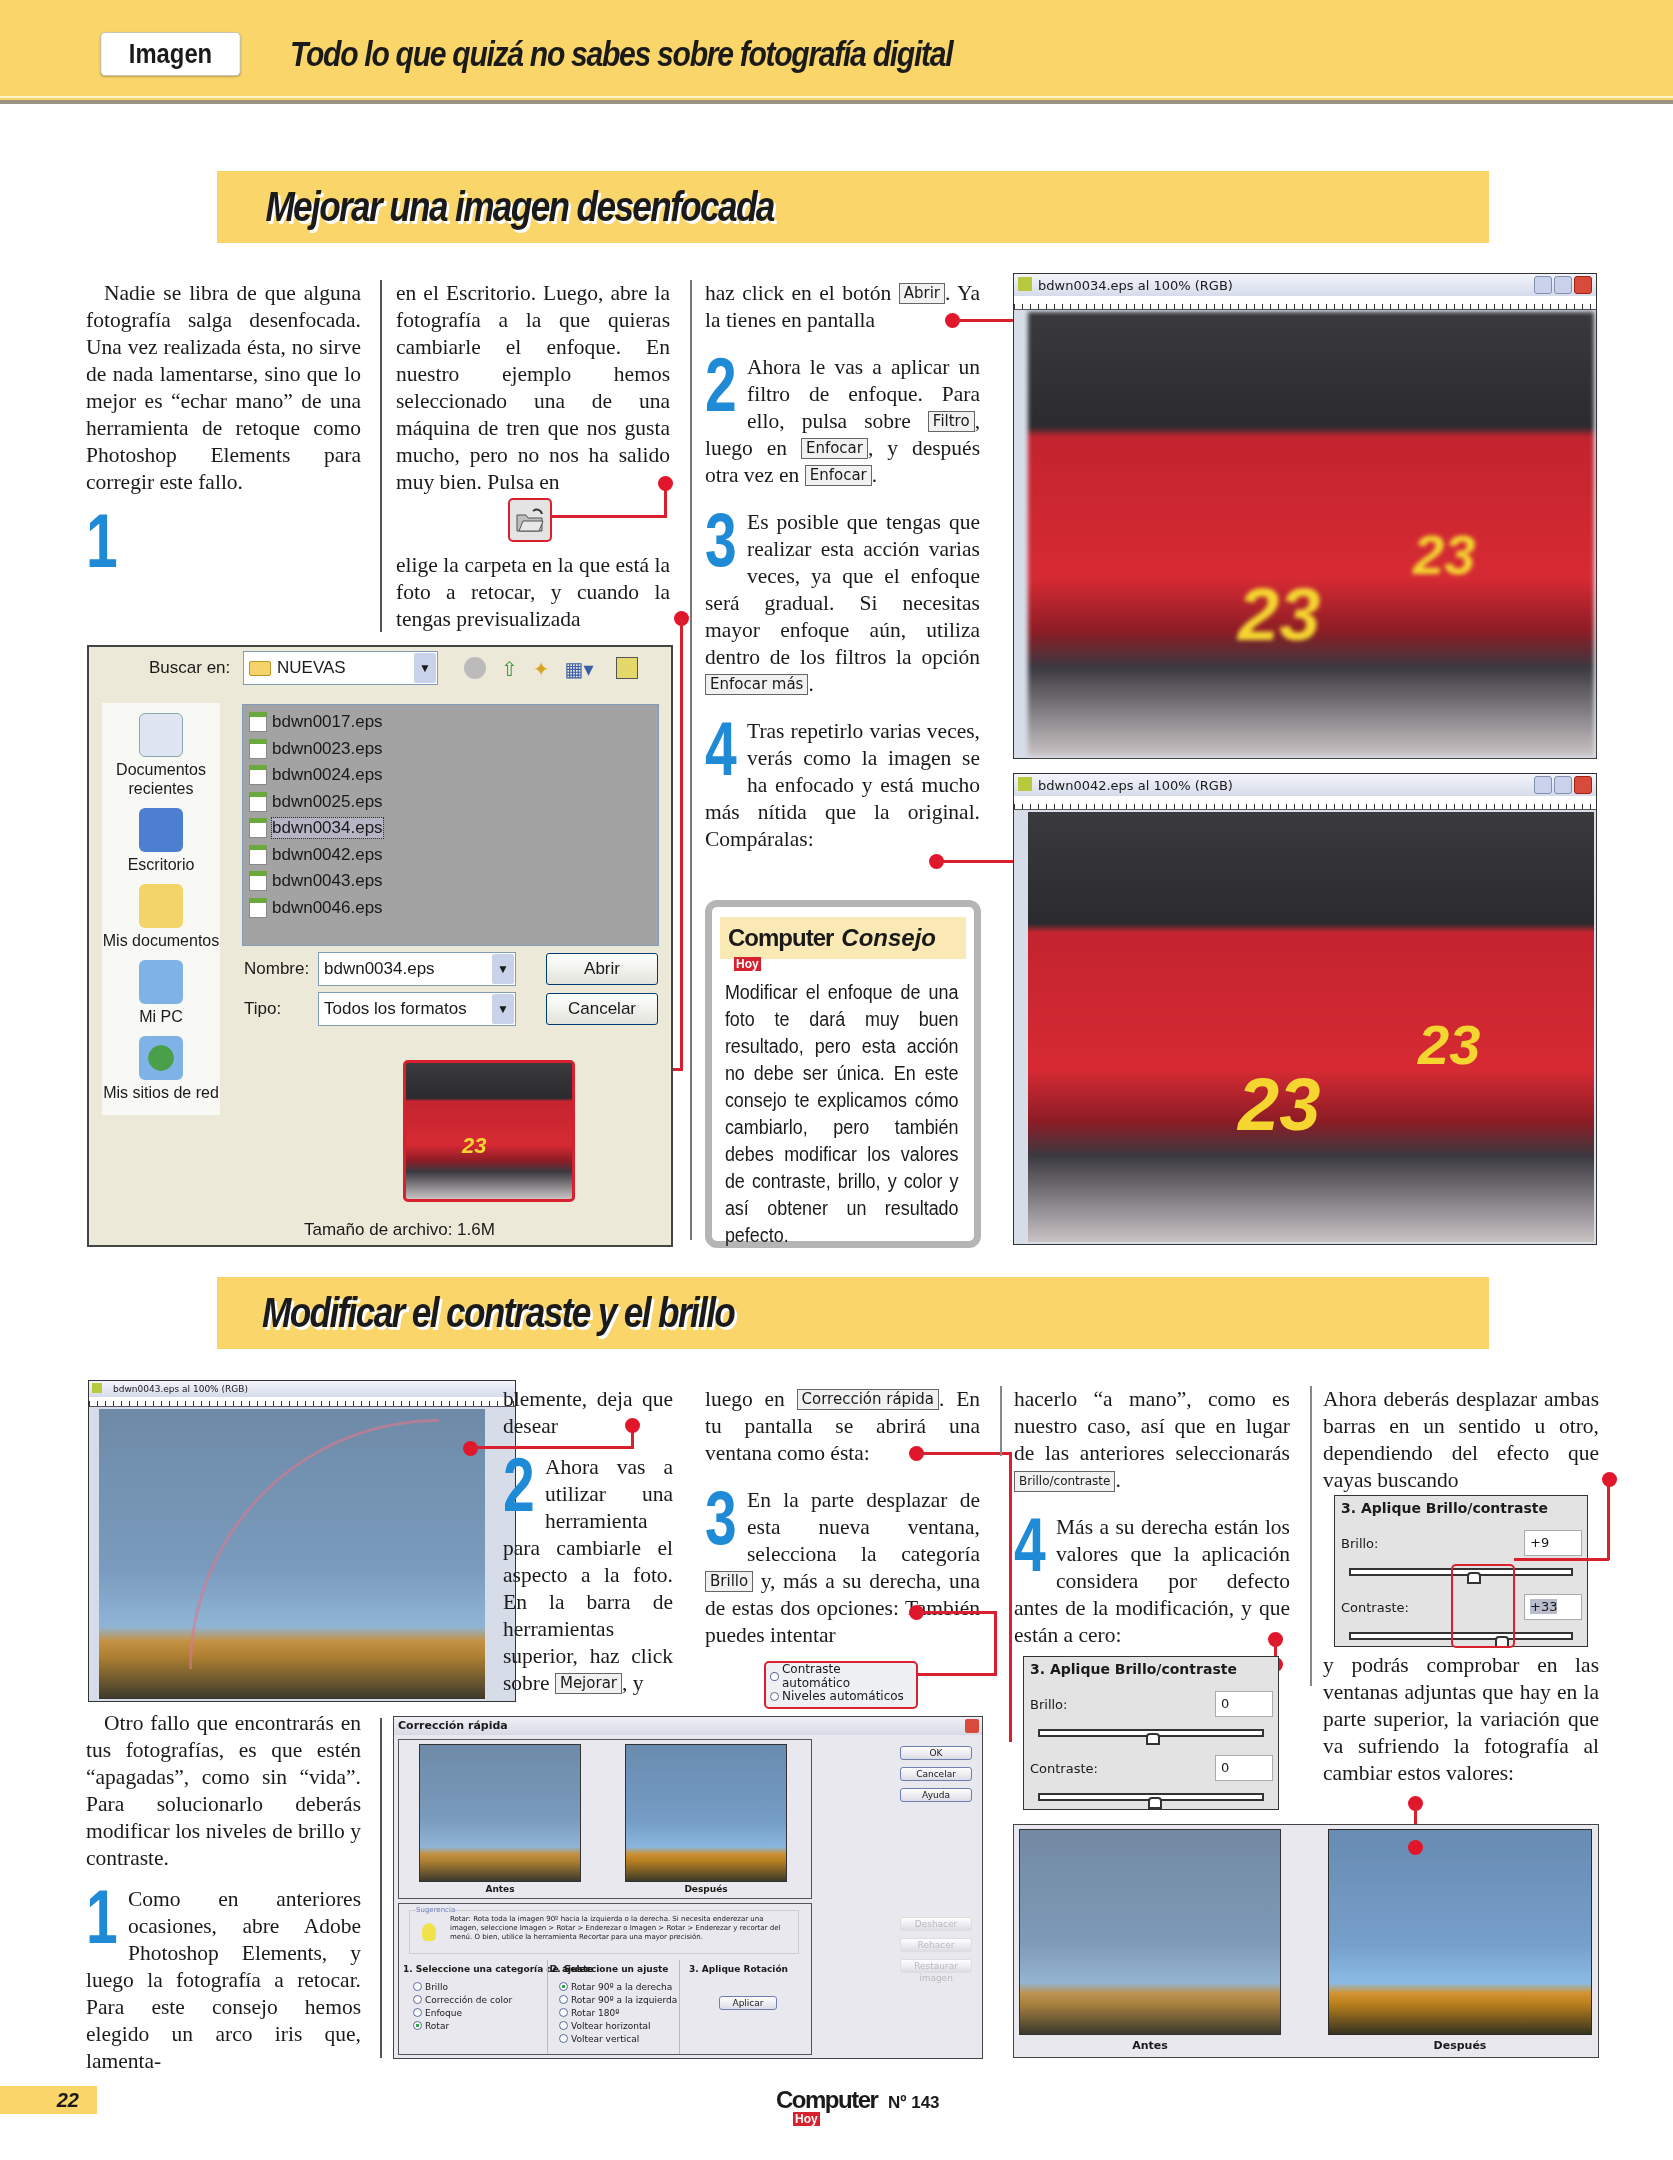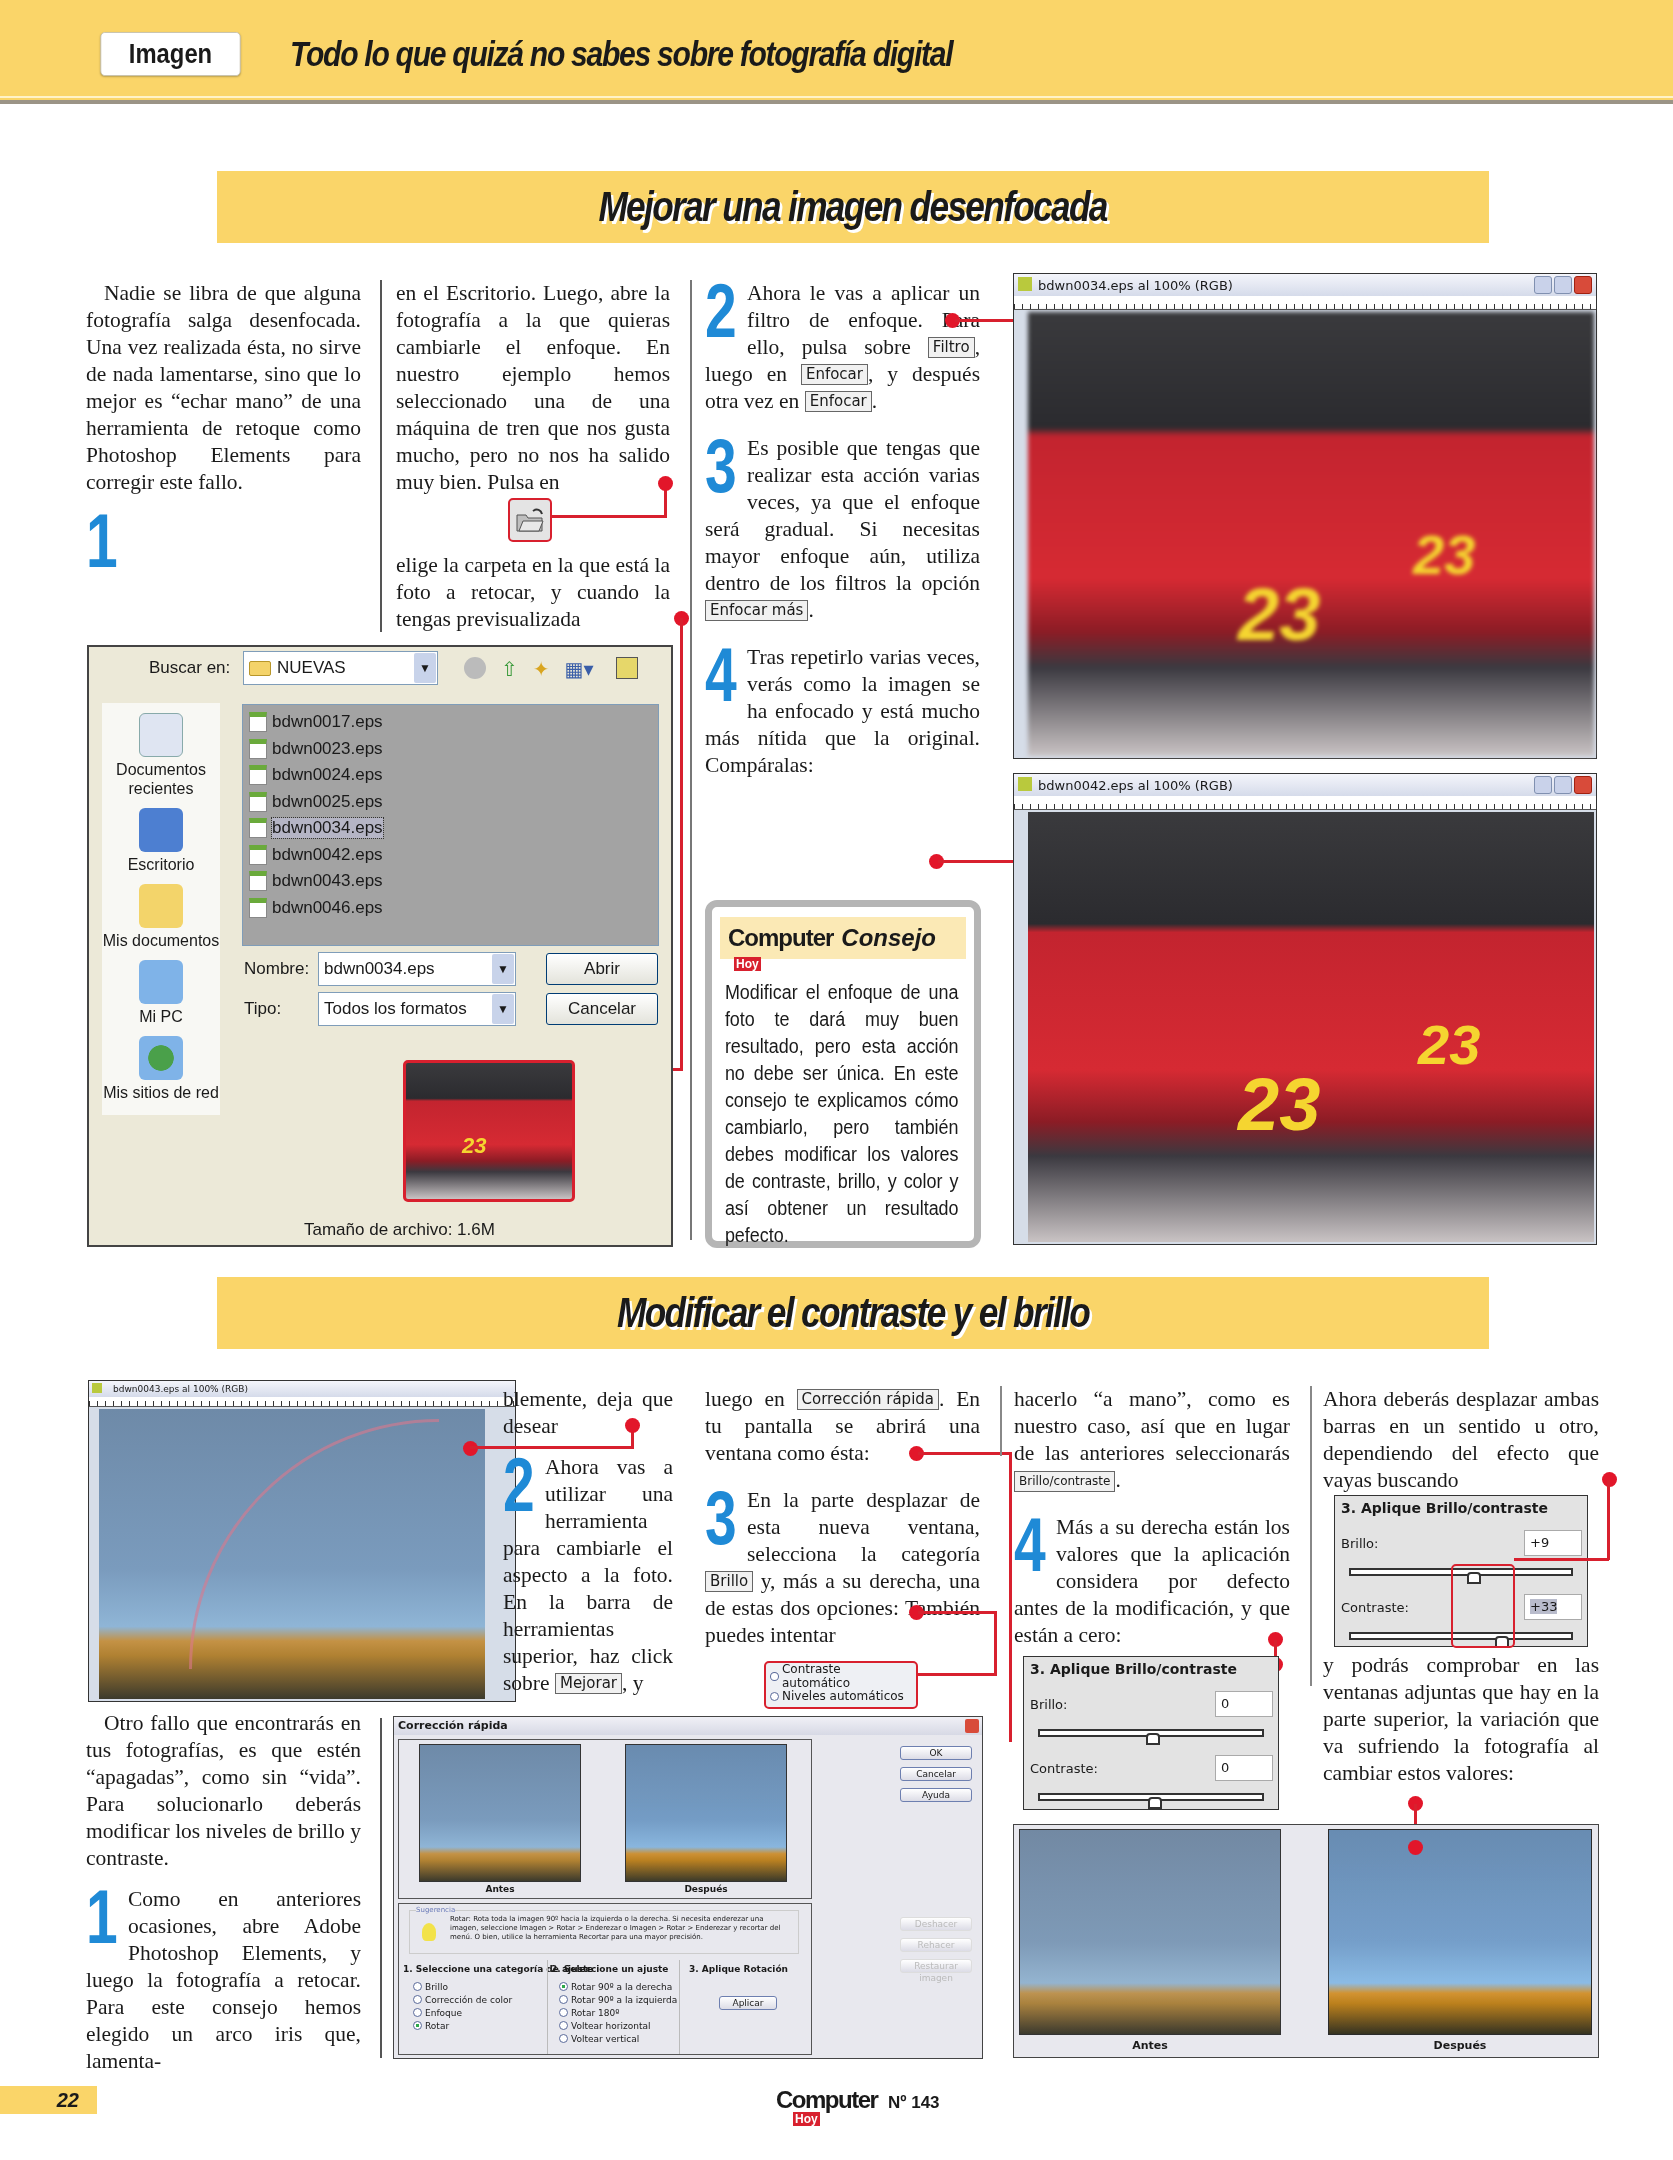--- a/index.html
+++ b/index.html
@@ -3,21 +3,21 @@
 <meta charset="utf-8">
 <style>
   *{box-sizing:border-box;margin:0;padding:0}
   body{width:1673px;height:2160px;background:#fff;position:relative;overflow:hidden;font-family:"Liberation Serif","DejaVu Serif",serif;color:#1a1a1a}
   .abs{position:absolute}
   
   .topbar{left:0;top:0;width:1673px;height:104px;background:#fad569;border-bottom:4px solid #9b9486}
   .topbar:after{content:"";position:absolute;left:0;right:0;bottom:2px;height:2px;background:#fff3c8}
   .section-tag{left:88px;top:32px;width:165px;height:44px;background:#fff;border:1px solid #c7c2b0;border-radius:5px;box-shadow:0 1px 2px rgba(0,0,0,.25);font-family:"Liberation Sans",sans-serif;font-weight:bold;font-size:28px;display:flex;align-items:center;justify-content:center;transform:scaleX(.85)}
   .header-title{left:290px;top:34px;font-family:"Liberation Sans",sans-serif;font-weight:bold;font-style:italic;font-size:35px;letter-spacing:-1.5px;transform:scaleX(.86);transform-origin:left}
-  .banner{background:#fad569;height:72px;display:flex;align-items:center;justify-content:center}
+  .banner{background:#fad569;height:72px;display:flex;align-items:center;}
   .banner span{font-family:"Liberation Sans",sans-serif;font-weight:bold;font-style:italic;font-size:42px;letter-spacing:-2px;color:#1a1a1a;text-shadow:3px 3px 0 #fff;transform:scaleX(.84);display:inline-block}
   .col{font-size:21.5px;line-height:27px;text-align:justify;hyphens:manual}
   .col p{margin-bottom:14px}
   .indent{text-indent:18px}
   .step{position:relative}
   .bignum{float:left;font-family:"Liberation Sans",sans-serif;font-weight:bold;font-size:76px;line-height:58px;color:#1f8ad6;margin:2px 4px 0 0;transform:scaleX(.75);transform-origin:left;width:38px}
   .vline{background:#555;width:2px}
   .ui-chip{display:inline-block;font-family:"DejaVu Sans",sans-serif;font-size:15px;line-height:19px;padding:0 4px;border:1px solid #666;background:#f1f1f1;vertical-align:2px}
   .dot{position:absolute;width:15px;height:15px;border-radius:50%;background:#e2162a}
   .rl{position:absolute;background:#d8202e}
@@ -175,20 +175,24 @@
   <div class="xpbtn" style="left:457px;top:306px">Abrir</div>
   <div class="xpbtn" style="left:457px;top:346px">Cancelar</div>
   <div class="abs photo-train" style="left:314px;top:413px;width:172px;height:142px;border:3px solid #d8202e;border-radius:5px">
     <span class="num23" style="left:56px;top:70px;font-size:22px">23</span>
   </div>
   <div class="abs" style="left:215px;top:573px">Tamaño de archivo: 1.6M</div>
 </div>
 
 <div class="abs vline" style="left:690px;top:280px;height:960px;background:#777"></div>
 <div class="abs col" style="left:705px;top:280px;width:275px">
+  <p style="margin-bottom:20px">
+    <span>haz click en el botón</span>
+    <span class="ui-chip">Abrir</span><span>. Ya la tienes en pantalla</span>
+  </p>
   <div class="step" style="margin-bottom:20px">
     <span class="bignum">2</span>
     <span>Ahora le vas a aplicar un filtro de enfoque. Para ello, pulsa sobre</span>
     <span class="ui-chip">Filtro</span><span>, luego en</span>
     <span class="ui-chip">Enfocar</span><span>, y después otra vez en</span>
     <span class="ui-chip">Enfocar</span><span>.</span>
   </div>
   <div class="step" style="margin-bottom:20px">
     <span class="bignum">3</span>
     <span>Es posible que tengas que realizar esta acción varias veces, ya que el enfoque será gradual. Si necesitas mayor enfoque aún, utiliza dentro de los filtros la opción</span>

